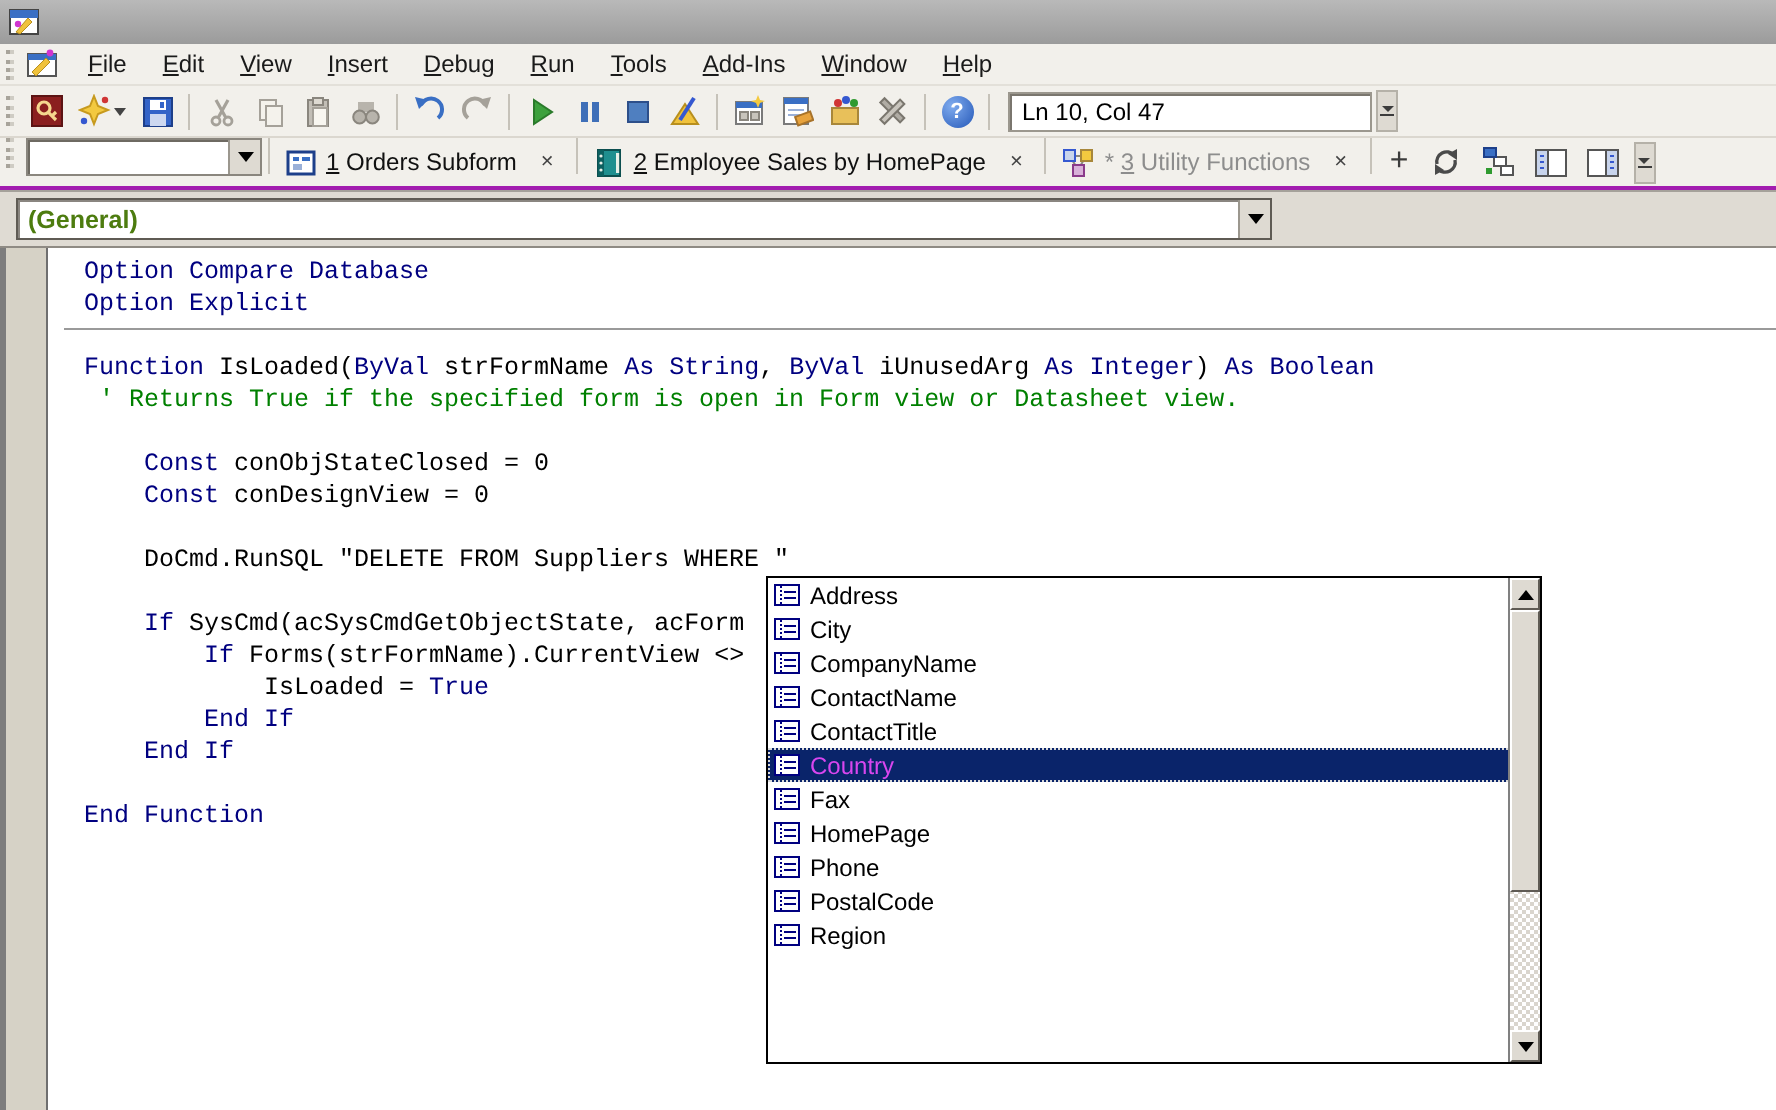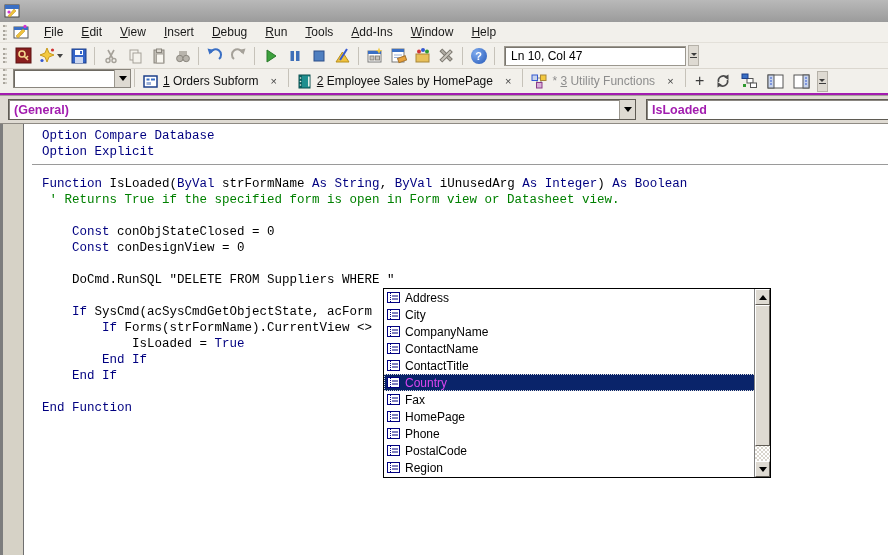--- a/index.html
+++ b/index.html
@@ -44,37 +44,37 @@
   .tab-close { font-size:11px; color:#444; padding:0 3px; margin-left:4px; }
   .tab.modified .tab-label, .tab.modified .num, .tab.modified .prefix { color:#8d8d8d; }
   .right-tools { display:flex; align-items:center; gap:3px; margin-left:2px; }
   .plus-glyph { font-size:16px; color:#3c3c3c; width:18px; text-align:center; line-height:14px; }
 
   
   .comborow { height:29px; flex:0 0 29px; background:#dfdbd3; border-top:1px solid #a5a19a; border-bottom:1px solid #8f8b84;
     display:flex; align-items:center; padding-left:8px; gap:10px; }
   .combo { height:21px; background:#fff; border:1px solid #5f5b54; box-shadow:inset 1px 1px 0 #8a8680;
     display:flex; align-items:stretch; }
-  .combo .val { flex:1; font-size:12.5px; font-weight:bold; color:#a21caf; padding:3px 5px; white-space:nowrap; overflow:hidden; }
+  .combo .val { flex:1; font-size:12.5px; font-weight:bold; color:#4d7c0f; padding:3px 5px; white-space:nowrap; overflow:hidden; }
   .combo.object { width:628px; }
   .combo.procedure { flex:1; border-right:none; }
 
   
   .codearea { flex:1; position:relative; display:flex; background:#fff; border-left:3px solid #7d7d7d; overflow:hidden; }
   .marginbar { width:21px; flex:0 0 21px; background:#d6d2c6; border-right:1px solid #6f6f6f; }
   .codecontent { flex:1; padding:4px 0 0 18px; font-family:"Liberation Mono", monospace; font-size:12.5px; line-height:16px; white-space:pre; }
   .code-line { min-height:16px; }
   .kw { color:var(--kw,#000080); }
   .cm { color:var(--cm,#008000); }
   .pl { color:#000; }
   .proc-sep { height:16px; position:relative; }
   .proc-sep::after { content:""; position:absolute; left:-10px; right:0; top:4px; height:1px; background:#9a9a9a; }
 
   
-  .dd-list { position:absolute; left:380px; top:164px; width:388px; height:190px; background:#fff;
+  .dd-list { position:absolute; left:380px; top:164px; width:388px; height:244px; background:#fff;
     border:1px solid #000; z-index:10; font-size:12px; color:#000; }
   .dd-item { height:17px; display:flex; align-items:center; gap:5px; padding:0 18px 0 3px; white-space:nowrap; }
   .dd-item.selected { background:var(--sel,#0a246a); color:#d946ef; outline:1px dotted #dcdcdc; outline-offset:-1px; }
   .dd-item svg { flex:0 0 auto; }
   .dd-scroll { position:absolute; top:0; right:0; width:16px; height:100%; border-left:1px solid #808080;
     background:conic-gradient(#fff 25%, #d9d5cd 0 50%, #fff 0 75%, #d9d5cd 0) 0 0 / 4px 4px; }
   .sbtn { position:absolute; left:0; width:15px; height:16px; background:#dedad2;
     border:1px solid; border-color:#fff #5f5b54 #5f5b54 #fff; display:flex; align-items:center; justify-content:center; }
   .sbtn.up { top:0; } .sbtn.down { bottom:0; }
   .sbtn.up i { width:0; height:0; border-left:4px solid transparent; border-right:4px solid transparent; border-bottom:5px solid #000; }
@@ -337,23 +337,20 @@
   </span>
 </div>
 
 <div class="comborow">
   <span class="combo object">
     <span class="val">(General)</span>
     <span class="combo-btn">
         <i></i>
       </span>
   </span>
-  <span class="combo procedure">
-    <span class="val">IsLoaded</span>
-  </span>
 </div>
 
 <div class="codearea">
   <div class="marginbar"></div>
   <div class="codecontent" id="code-lines"><div class="code-line"><span class="kw">Option Compare Database</span></div><div class="code-line"><span class="kw">Option Explicit</span></div><div class="proc-sep"></div><div class="code-line"><span class="kw">Function</span><span class="pl"> IsLoaded(</span><span class="kw">ByVal</span><span class="pl"> strFormName </span><span class="kw">As</span><span class="pl"> </span><span class="kw">String</span><span class="pl">, </span><span class="kw">ByVal</span><span class="pl"> iUnusedArg </span><span class="kw">As</span><span class="pl"> </span><span class="kw">Integer</span><span class="pl">) </span><span class="kw">As</span><span class="pl"> </span><span class="kw">Boolean</span></div><div class="code-line"><span class="cm"> ' Returns True if the specified form is open in Form view or Datasheet view.</span></div><div class="code-line">&nbsp;</div><div class="code-line"><span class="pl">    </span><span class="kw">Const</span><span class="pl"> conObjStateClosed = 0</span></div><div class="code-line"><span class="pl">    </span><span class="kw">Const</span><span class="pl"> conDesignView = 0</span></div><div class="code-line">&nbsp;</div><div class="code-line"><span class="pl">    DoCmd.RunSQL "DELETE FROM Suppliers WHERE "</span></div><div class="code-line">&nbsp;</div><div class="code-line"><span class="pl">    </span><span class="kw">If</span><span class="pl"> SysCmd(acSysCmdGetObjectState, acForm</span></div><div class="code-line"><span class="pl">        </span><span class="kw">If</span><span class="pl"> Forms(strFormName).CurrentView &lt;&gt;</span></div><div class="code-line"><span class="pl">            IsLoaded = </span><span class="kw">True</span></div><div class="code-line"><span class="pl">        </span><span class="kw">End If</span></div><div class="code-line"><span class="pl">    </span><span class="kw">End If</span></div><div class="code-line">&nbsp;</div><div class="code-line"><span class="kw">End Function</span></div></div>
 
   <div class="dd-list">
     <div id="dd-items">
         <div class="dd-item">
   <svg width="13" height="13">

